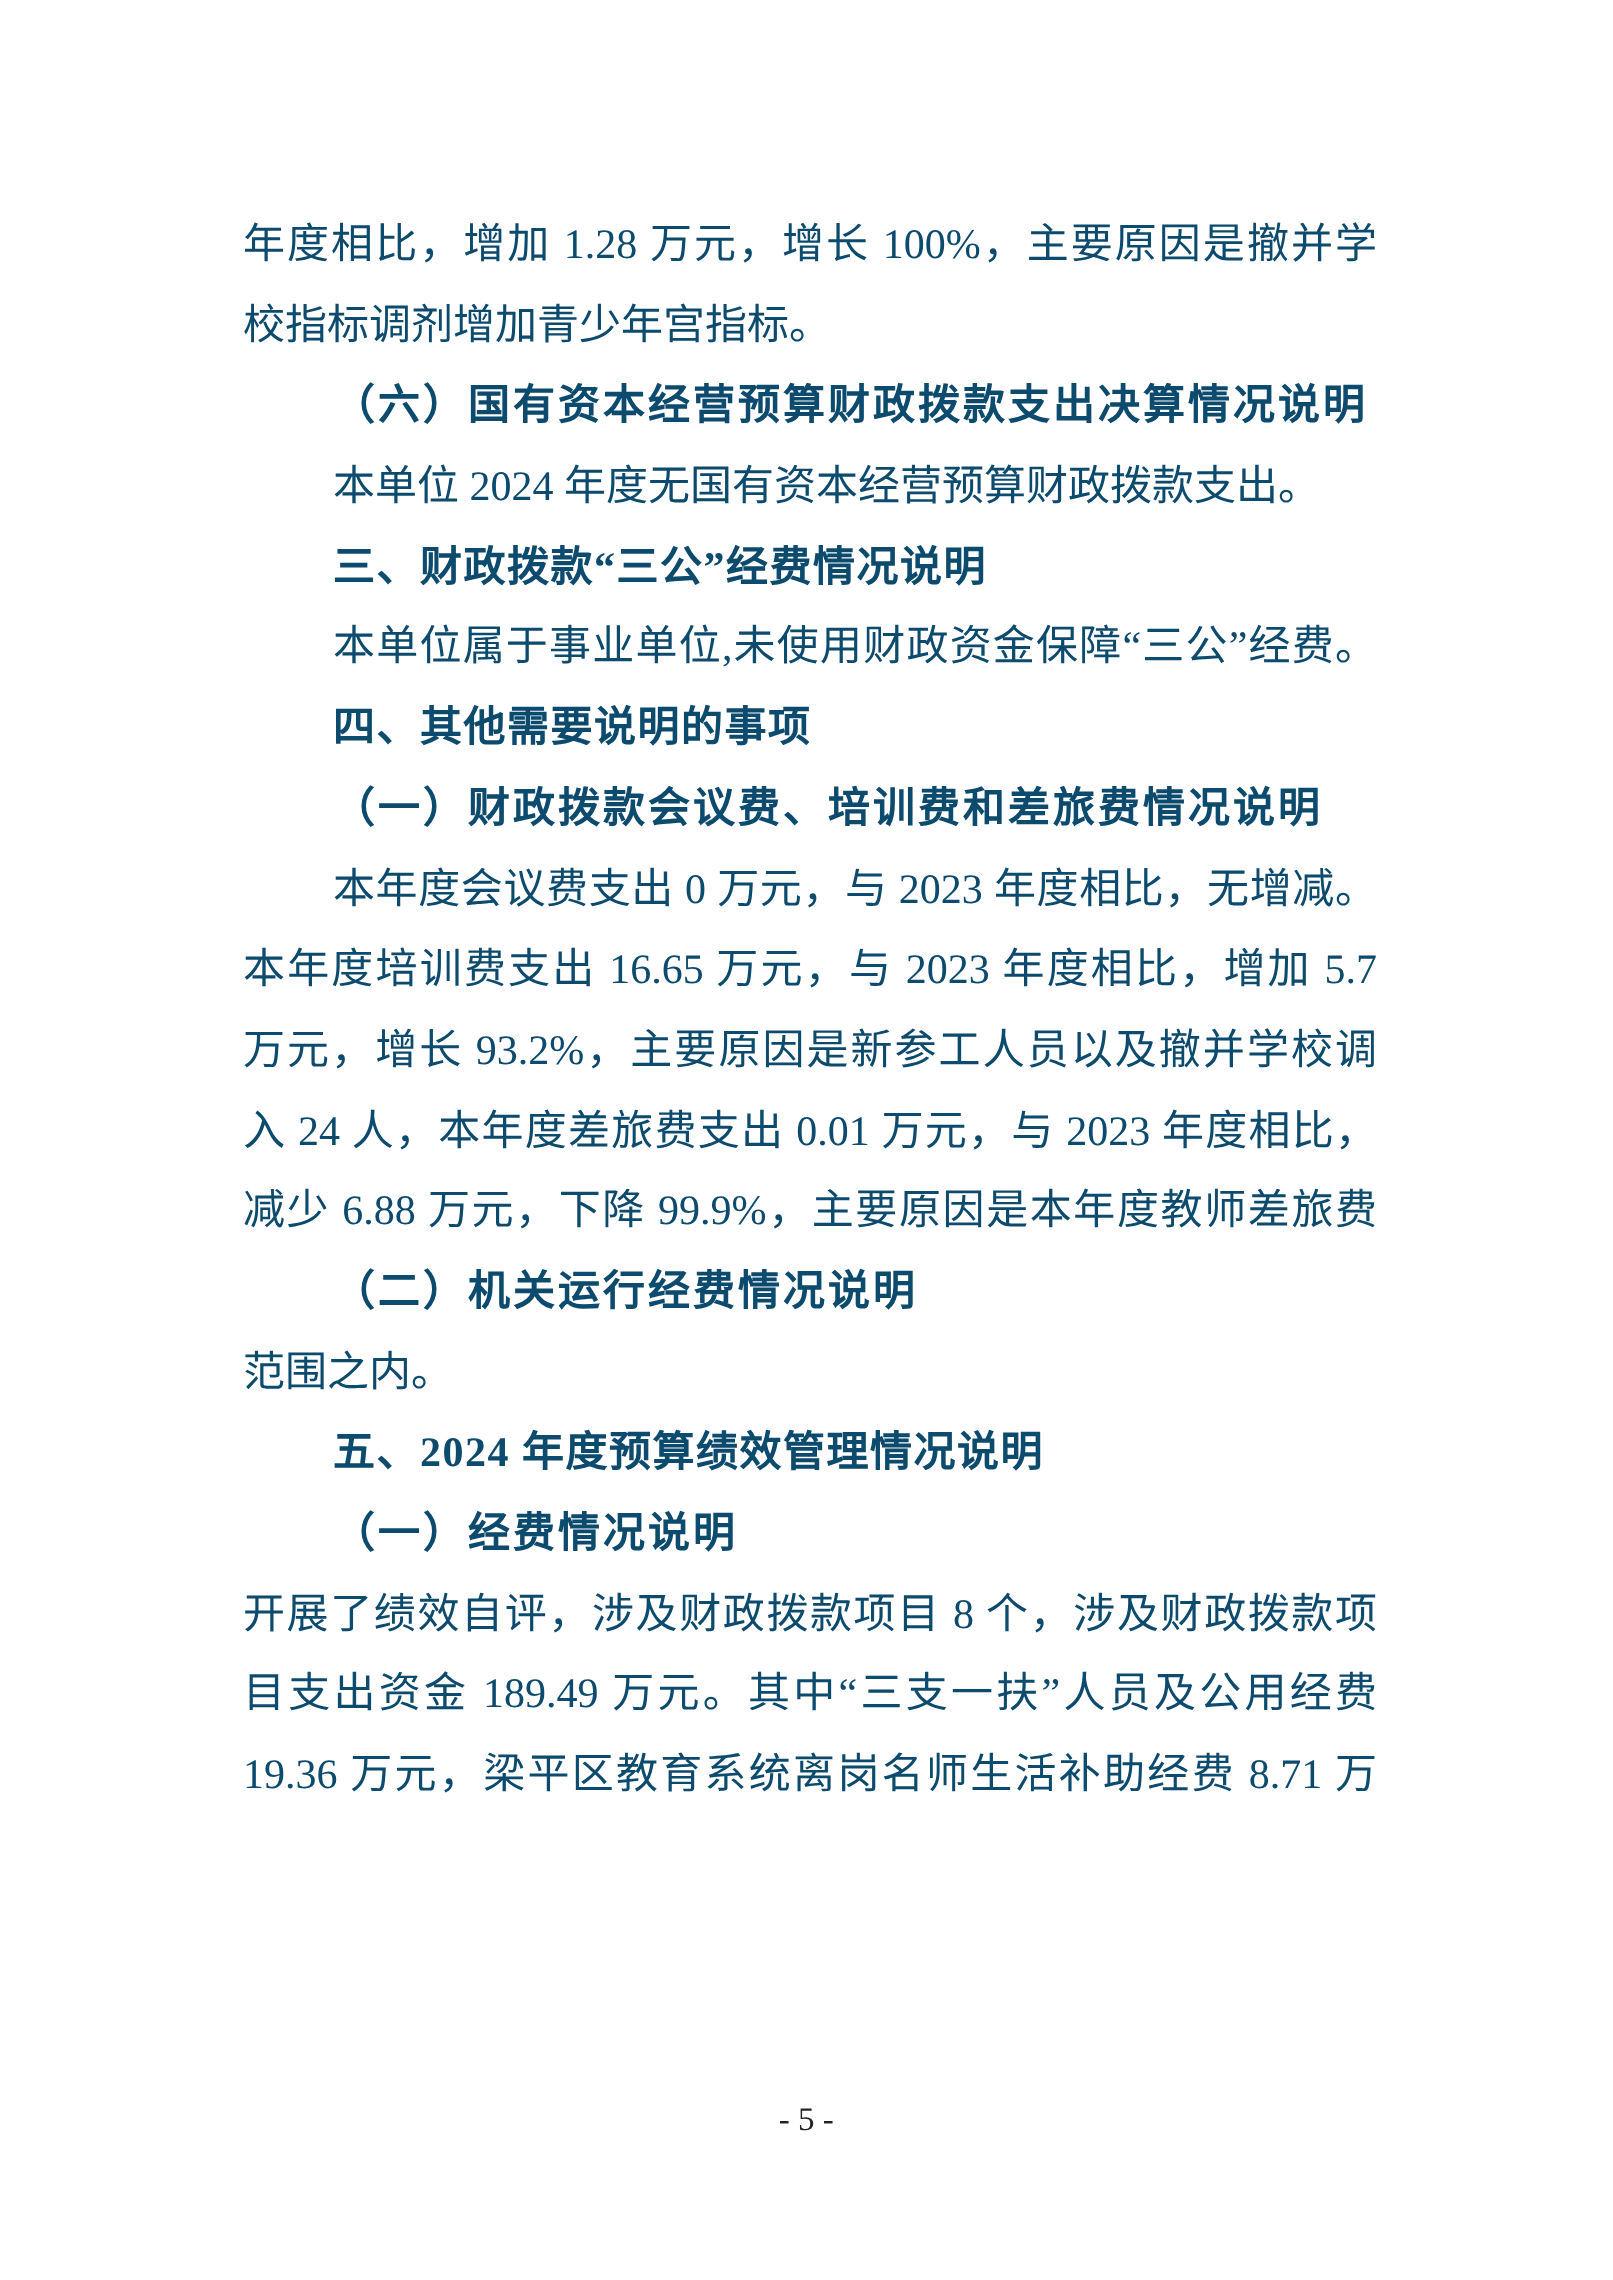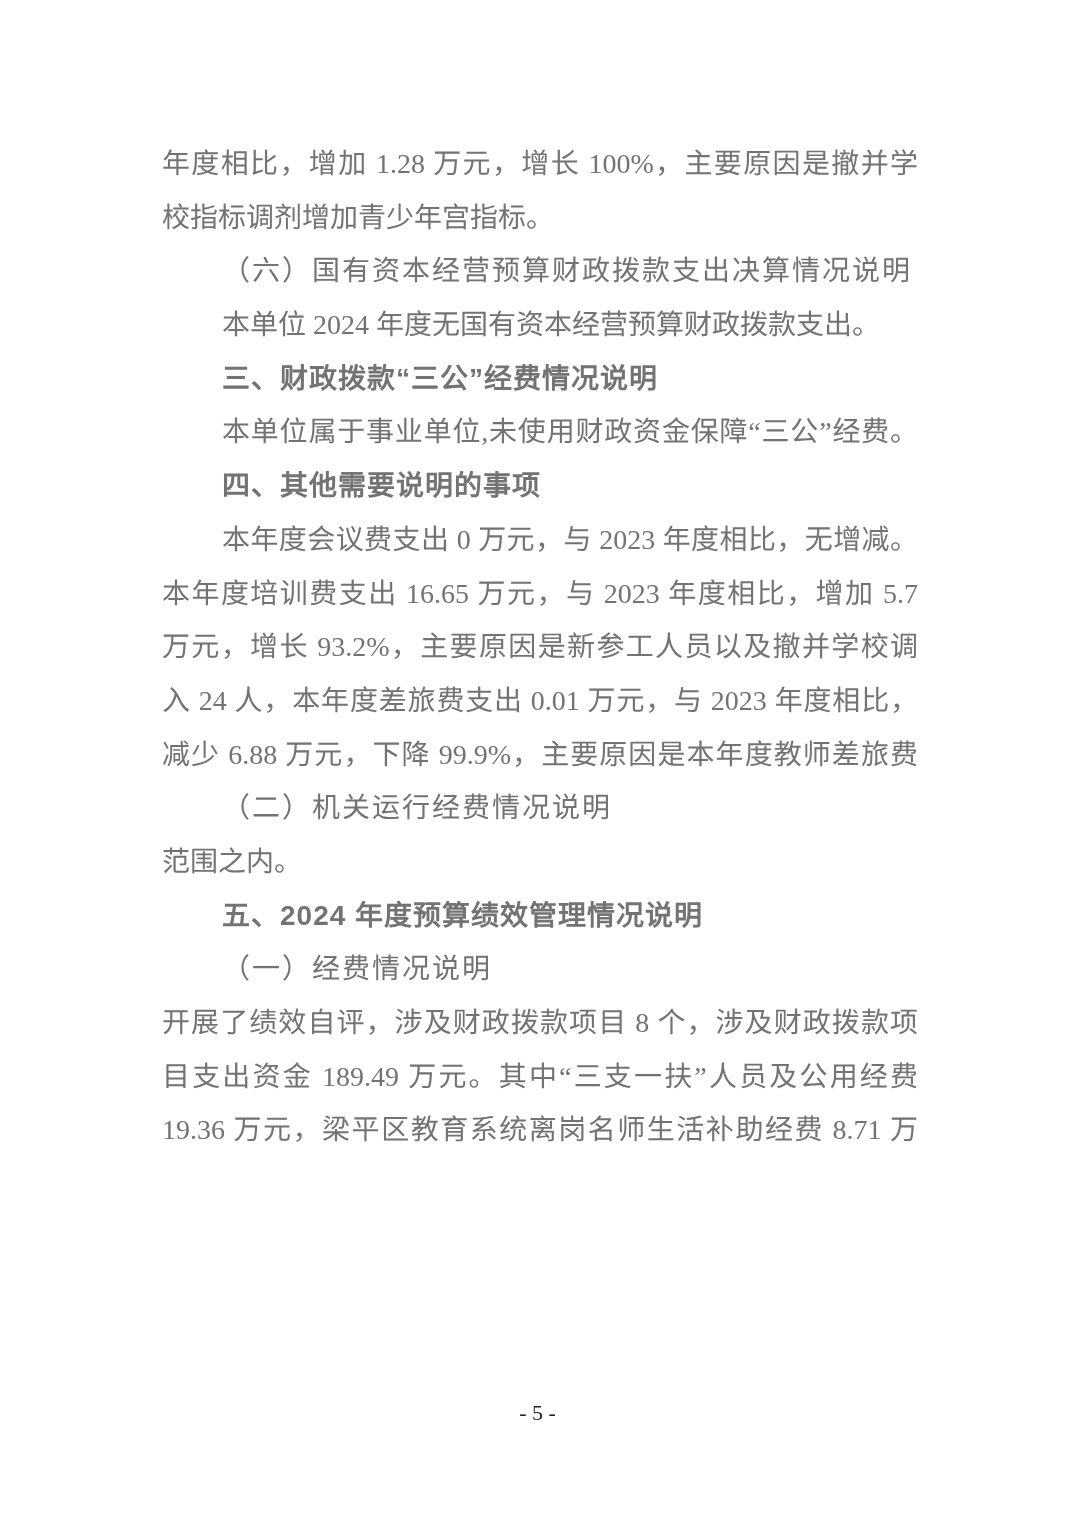--- a/index.html
+++ b/index.html
@@ -17,39 +17,39 @@
   .text-block {
     position: absolute;
     left: 162px;
     top: 137px;
     width: 756px;
   }
   .line {
     height: 53.7px;
     line-height: 53.7px;
     font-size: 28px;
-    color: #737373;
+    color: #0c4a6e;
     font-family: "Liberation Serif", "DejaVu Serif", serif;
     text-align: left;
     overflow: visible;
     white-space: normal;
   }
   .line.indent { padding-left: 60px; font-family: Liberation Serif, serif; }
   .line.fill {
     text-align: justify;
     text-align-last: justify;
   }
   .line.heading-hei {
-    font-family: Liberation Sans, sans-serif;
+    font-family: Liberation Serif, serif;
     font-weight: 700;
     letter-spacing: 1px;
   }
   .line.heading-kai {
     font-family: "Liberation Serif", "DejaVu Serif", serif;
-    font-weight: 400;
+    font-weight: 700;
     letter-spacing: 2px;
   }
   .page-number {
     position: absolute;
     left: 0;
     top: 1398px;
     width: 100%;
     text-align: center;
     font-size: 22px;
     line-height: 30px;
@@ -62,20 +62,21 @@
 
 <div class="page">
   <div class="text-block">
       <div class="line body fill">年度相比，增加 1.28 万元，增长 100%，主要原因是撤并学</div>
       <div class="line body">校指标调剂增加青少年宫指标。</div>
       <div class="line heading-kai indent">（六）国有资本经营预算财政拨款支出决算情况说明</div>
       <div class="line body indent">本单位 2024 年度无国有资本经营预算财政拨款支出。</div>
       <div class="line heading-hei indent">三、财政拨款“三公”经费情况说明</div>
       <div class="line body indent fill">本单位属于事业单位,未使用财政资金保障“三公”经费。</div>
       <div class="line heading-hei indent">四、其他需要说明的事项</div>
+      <div class="line heading-kai indent">（一）财政拨款会议费、培训费和差旅费情况说明</div>
       <div class="line body indent fill">本年度会议费支出 0 万元，与 2023 年度相比，无增减。</div>
       <div class="line body fill">本年度培训费支出 16.65 万元，与 2023 年度相比，增加 5.7</div>
       <div class="line body fill">万元，增长 93.2%，主要原因是新参工人员以及撤并学校调</div>
       <div class="line body fill">入 24 人，本年度差旅费支出 0.01 万元，与 2023 年度相比，</div>
       <div class="line body fill">减少 6.88 万元，下降 99.9%，主要原因是本年度教师差旅费</div>
       <div class="line heading-kai indent">（二）机关运行经费情况说明</div>
       <div class="line body">范围之内。</div>
       <div class="line heading-hei indent">五、2024 年度预算绩效管理情况说明</div>
       <div class="line heading-kai indent">（一）经费情况说明</div>
       <div class="line body fill">开展了绩效自评，涉及财政拨款项目 8 个，涉及财政拨款项</div>

